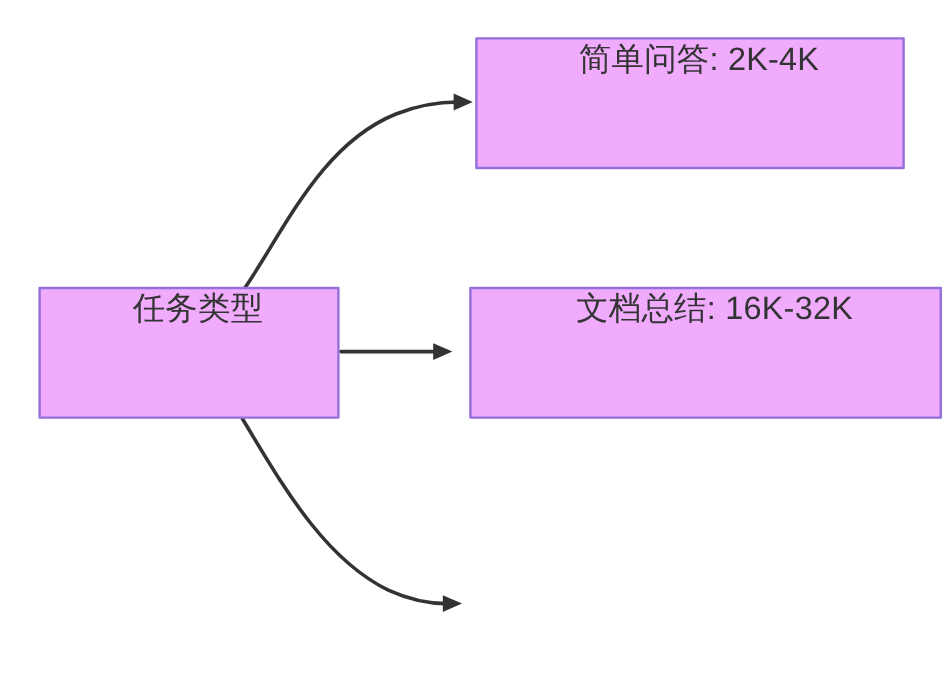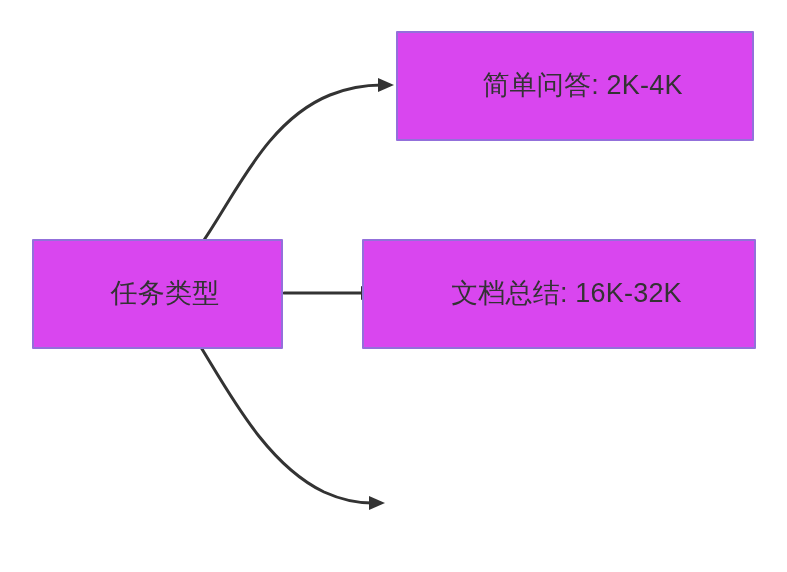--- a/index.html
+++ b/index.html
@@ -24,25 +24,25 @@
     position: absolute;
     left: 0;
     top: 0;
     width: 787px;
     height: 572px;
     pointer-events: none;
   }
   .node {
     position: absolute;
     box-sizing: border-box;
-    background: #d946ef;
+    background: #f0abfc;
     border: 2px solid #9370db;
     border-radius: 1px;
     display: flex;
-    align-items: center;
+    align-items: flex-start;
     justify-content: center;
     text-align: center;
     padding-left: 15px;
   }
   .node-label {
     color: #333333;
     font-size: 27px;
     line-height: 1.25;
     letter-spacing: 0.2px;
     white-space: nowrap;
@@ -53,21 +53,21 @@
     width: 251px;
     height: 110px;
   }
   #node-target-0 {
     left: 396px;
     top: 31px;
     width: 358px;
     height: 110px;
   }
   #node-target-1 {
-    left: 362px;
+    left: 391px;
     top: 239px;
     width: 394px;
     height: 110px;
   }
   #node-target-2 {
     left: 385px;
     top: 448px;
     width: 386px;
     height: 110px;
   }

